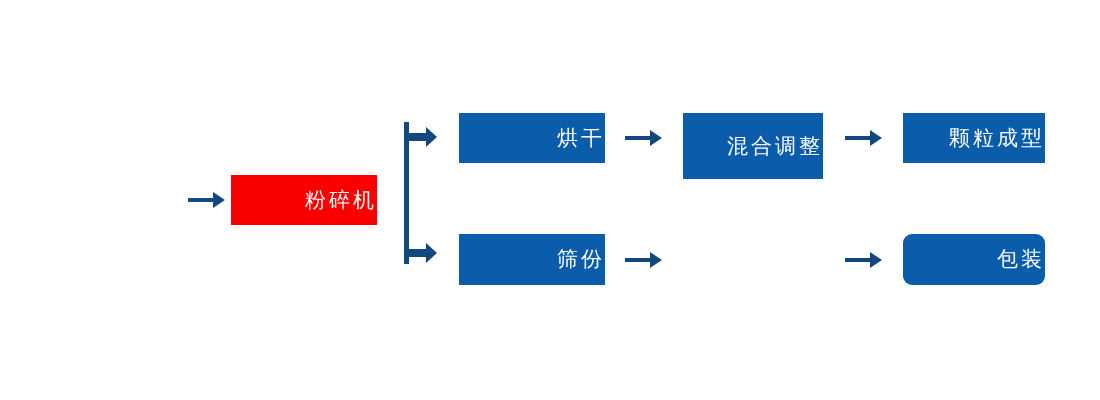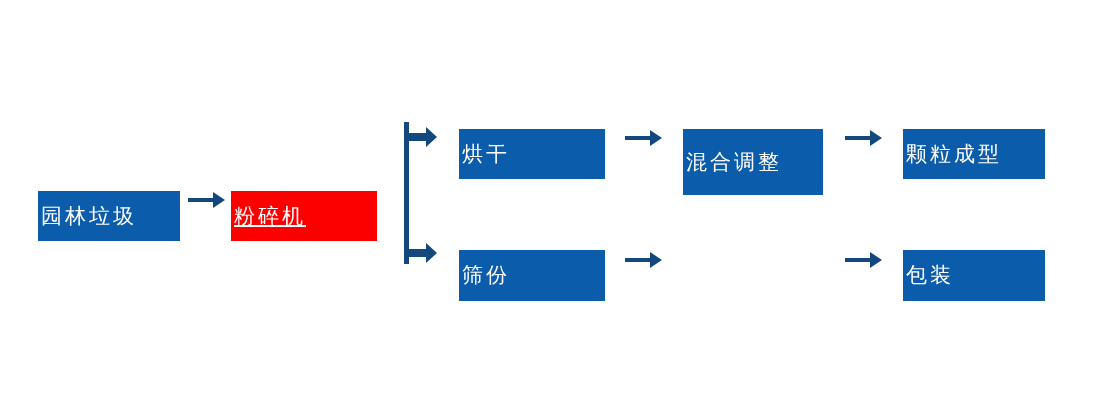--- a/index.html
+++ b/index.html
@@ -14,30 +14,29 @@
     position: relative;
     width: 1100px;
     height: 400px;
     background: #ffffff;
     overflow: hidden;
   }
   .node {
     position: absolute;
     display: flex;
     align-items: center;
-    justify-content: flex-start;
+    justify-content: flex-end;
     color: #ffffff;
     font-size: 21px;
     letter-spacing: 3px;
     text-indent: 3px;
     font-weight: 400;
     line-height: 1;
     white-space: nowrap;
     box-sizing: border-box;
-    margin-top: 16px;
   }
   .node-blue { background: #0b5cab; }
   .node-red  { background: #fc0000; }
 
   .arrow {
     position: absolute;
     display: block;
   }
   .arrow svg { display: block; }
 
@@ -45,31 +44,28 @@
     position: absolute;
     display: block;
   }
   .branch svg { display: block; }
 </style>
 </head>
 <body>
 
 <div id="flow-canvas">
 
-  <div class="node node-blue" style="left:38px; top:175px; width:142px; height:50px;">
-    <span>园林垃圾</span>
-  </div>
 
   <span class="arrow" style="left:188px; top:188px; width:38px; height:24px;">
     <svg width="38" height="24" viewBox="0 0 38 24">
       <path d="M0 10 H25 V4 L37 12 L25 20 V14 H0 Z" fill="#12487e"></path>
     </svg>
   </span>
 
-  <div class="node node-red" style="left:231px; top:175px; width:146px; height:50px;text-decoration:underline;">
+  <div class="node node-red" style="left:231px; top:175px; width:146px; height:50px;">
     <span>粉碎机</span>
   </div>
 
   <span class="branch" style="left:402px; top:120px; width:36px; height:146px;">
     <svg width="36" height="146" viewBox="0 0 36 146">
       <rect x="2" y="2" width="5" height="142" fill="#12487e"></rect>
       <path d="M5 13 H24 V7 L35 17 L24 27 V21 H5 Z" fill="#12487e"></path>
       <path d="M5 129 H24 V123 L35 133 L24 143 V137 H5 Z" fill="#12487e"></path>
     </svg>
   </span>
@@ -108,17 +104,17 @@
     </svg>
   </span>
 
 
   <span class="arrow" style="left:845px; top:248px; width:38px; height:24px;">
     <svg width="38" height="24" viewBox="0 0 38 24">
       <path d="M0 10 H25 V4 L37 12 L25 20 V14 H0 Z" fill="#12487e"></path>
     </svg>
   </span>
 
-  <div class="node node-blue" style="left:903px; top:234px; width:142px; height:51px;">
+  <div class="node node-blue" style="left:903px; top:234px; width:142px; height:51px;border-radius:9px;">
     <span>包装</span>
   </div>
 
 </div>
 
 </body></html>

